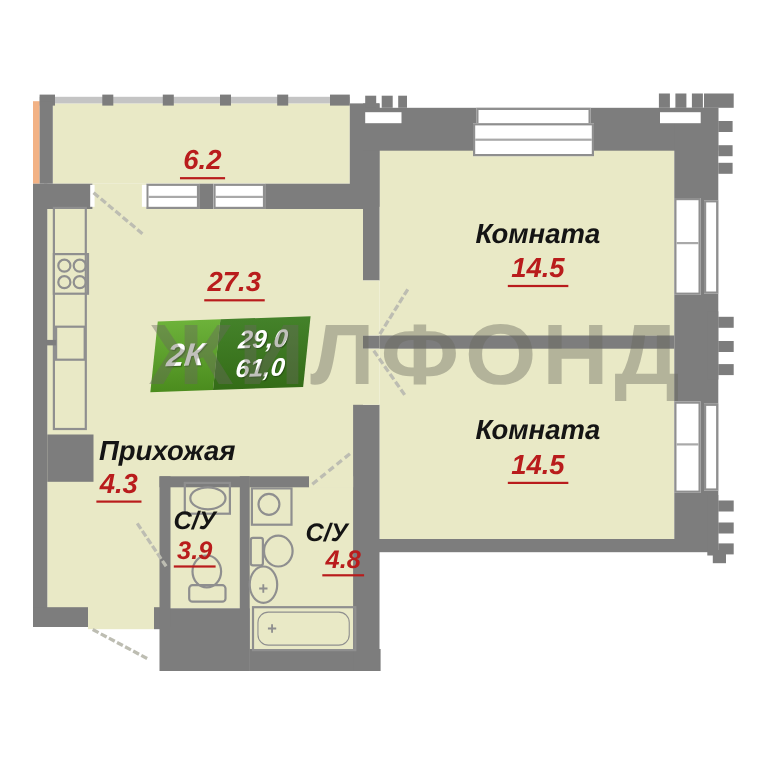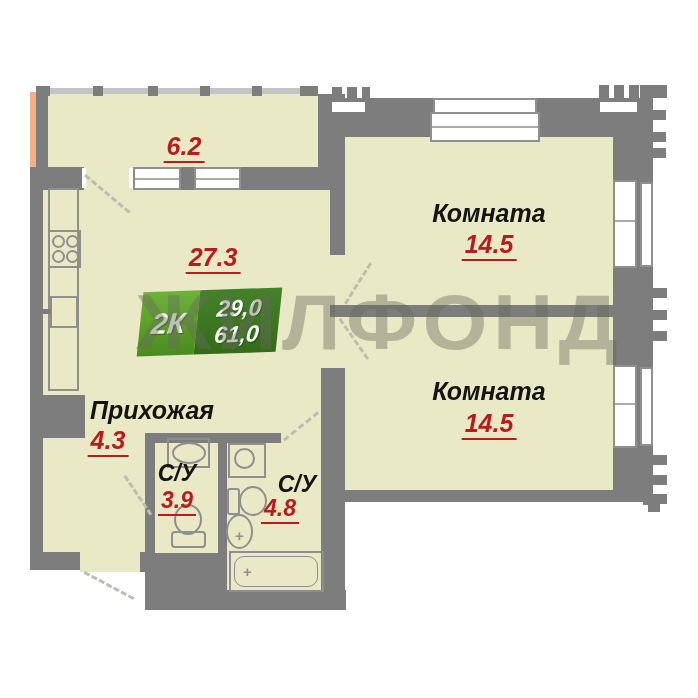--- a/index.html
+++ b/index.html
@@ -171,21 +171,21 @@
   <div class="rm" style="left:489px;top:378px;">Комната</div>
   <div class="ar" style="left:489px;top:410px;">14.5</div>
 
   <div class="rm" style="left:152px;top:397px;">Прихожая</div>
   <div class="ar" style="left:108px;top:427px;">4.3</div>
 
   <div class="rm small" style="left:177px;top:461px;">С/У</div>
   <div class="ar small" style="left:177px;top:488px;">3.9</div>
 
   <div class="rm small" style="left:297px;top:472px;">С/У</div>
-  <div class="ar small" style="left:280px;top:496px;">4.8</div>
+  <div class="ar small" style="left:312px;top:496px;">4.8</div>
 
   <div class="badge">
     <div class="bl">
       <span class="t">2К</span>
     </div>
     <div class="br">
       <span class="t">29,0</span>
       <span class="t">61,0</span>
     </div>
   </div>

